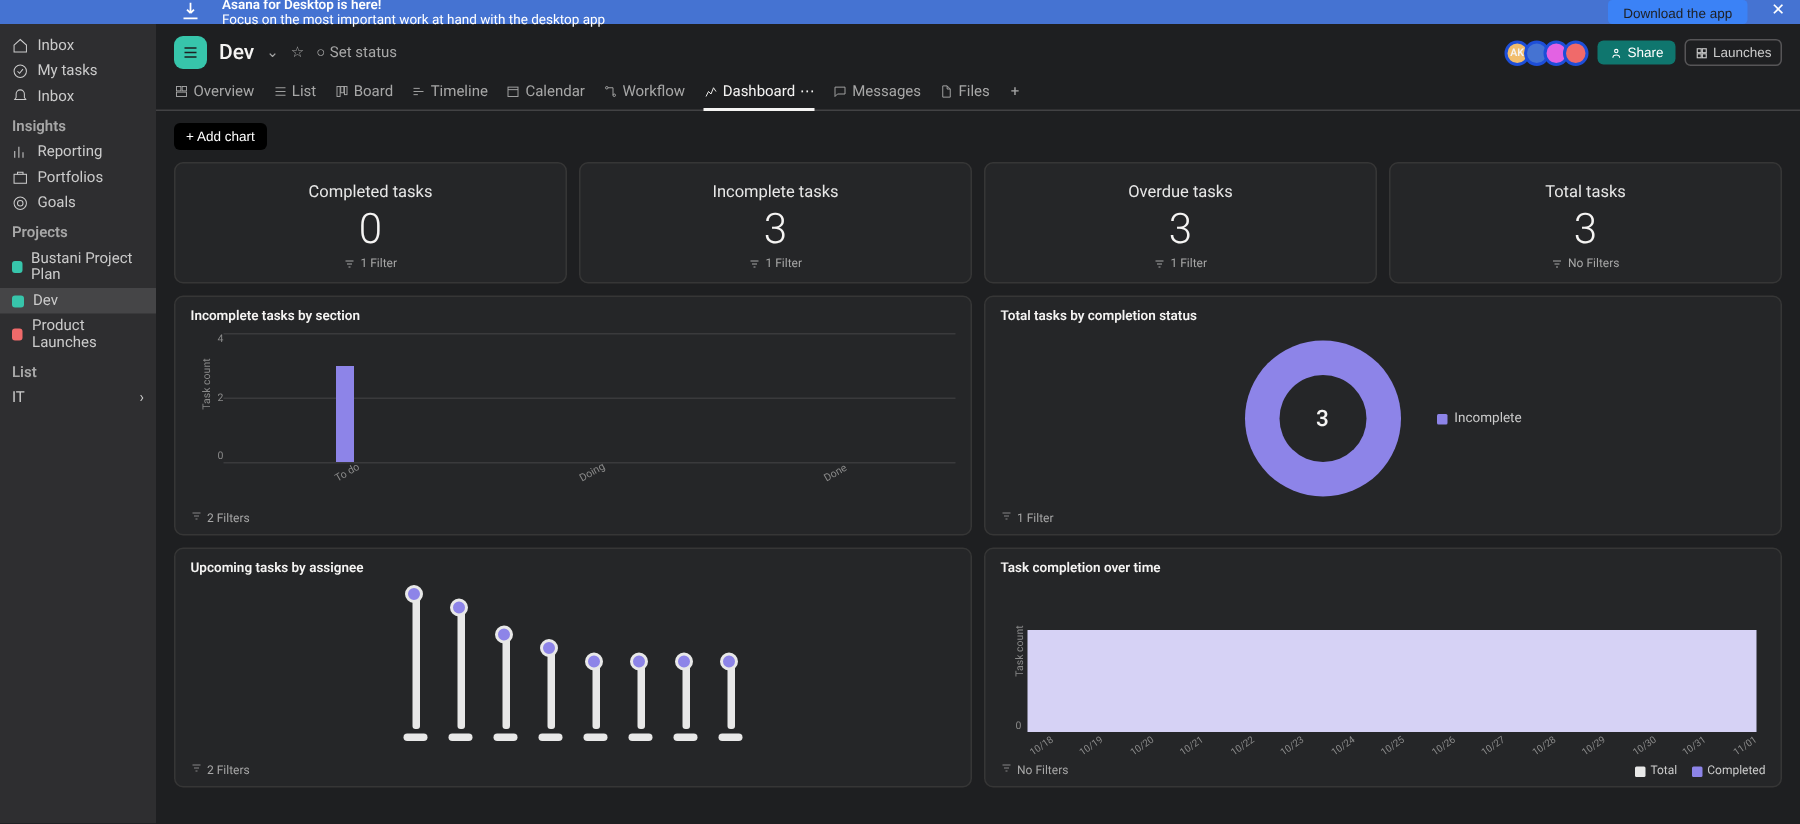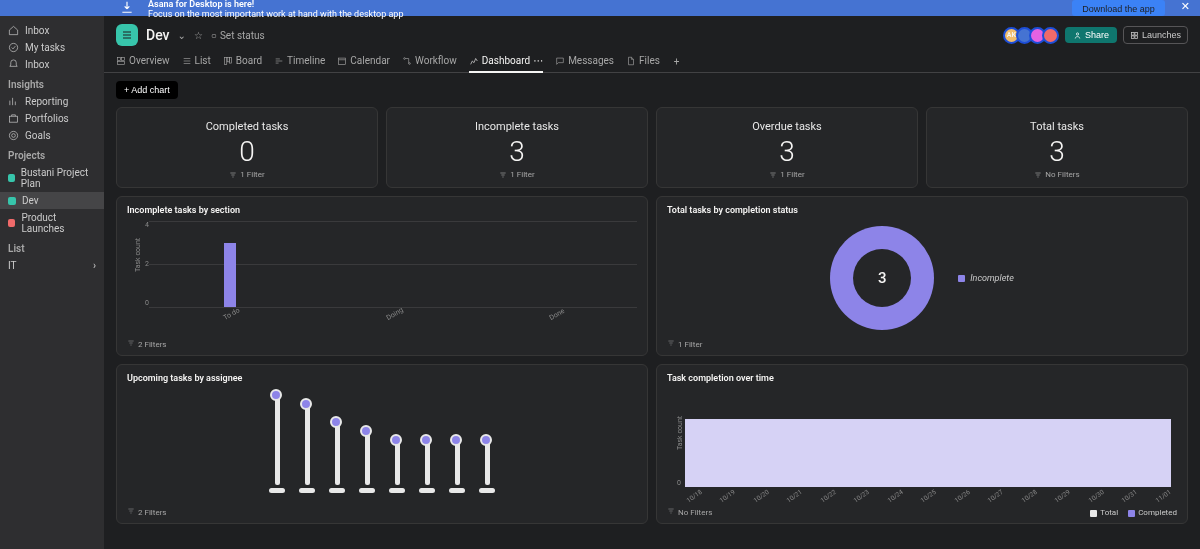--- a/index.html
+++ b/index.html
@@ -74,21 +74,21 @@
   .bar-grid .gl { position:absolute; left:0; right:0; height:1px; background:#3a3a3c;}
   .bar-cols { position:absolute; left:0; right:0; bottom:14px; top:0; display:flex; justify-content:space-around; align-items:flex-end;}
   .bar { width:12px; background:#8d84e8;}
   .bar-xlabs { position:absolute; left:0; right:0; bottom:-2px; display:flex; justify-content:space-around; font-size:7px; color:#8a8a8a;}
   .bar-xlabs span { transform:rotate(-30deg); transform-origin:top left; display:inline-block; white-space:nowrap;}
 
   
   .donut-wrap { display:flex; align-items:center; justify-content:center; gap:24px; flex:1;}
   .donut { width:104px; height:104px; border-radius:50%; background:#8d84e8; display:flex; align-items:center; justify-content:center;}
   .donut-hole { width:58px; height:58px; border-radius:50%; background:#252628; display:flex; align-items:center; justify-content:center; font-size:15px; font-weight:500;}
-  .donut-leg { display:flex; align-items:center; gap:5px; font-size:9px; color:#cbcbcb;font-style:italic;}
+  .donut-leg { display:flex; align-items:center; gap:5px; font-size:9px; color:#cbcbcb;}
 
   
   .lolli { flex:1; display:flex; justify-content:center; align-items:flex-end; gap:14px; height:110px; padding-bottom:10px;}
   .lp { display:flex; flex-direction:column; align-items:center;}
   .lp-stick { width:5px; background:#e8e8e8; border-radius:2px; position:relative;}
   .lp-ball { width:12px; height:12px; border-radius:50%; background:#8d84e8; border:2px solid #e8e8e8; position:absolute; top:-6px; left:-5px;}
   .lp-base { width:16px; height:5px; border-radius:3px; background:#e8e8e8; margin-top:3px;}
 
   
   .area-wrap { flex:1; position:relative; min-height:105px;}

